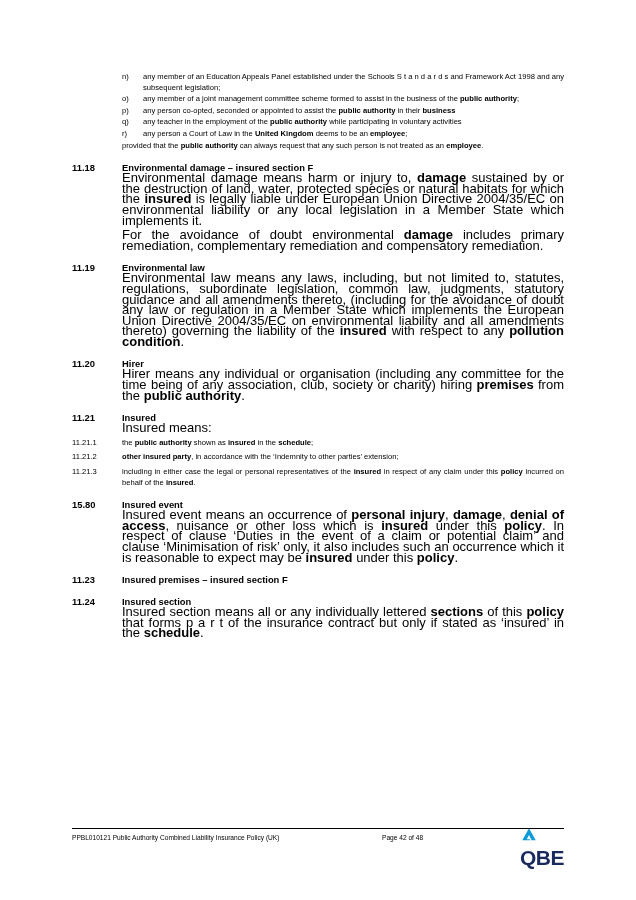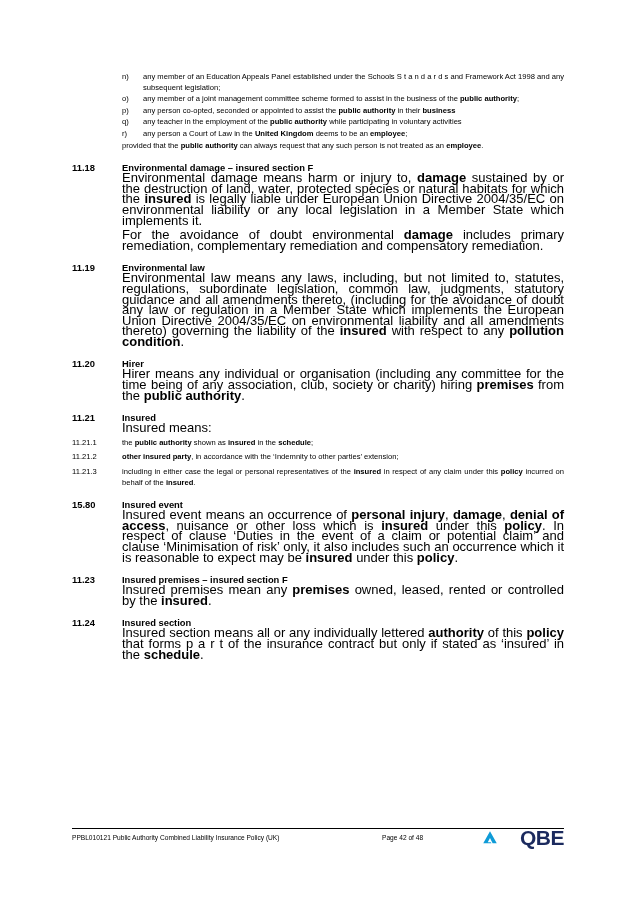--- a/index.html
+++ b/index.html
@@ -123,22 +123,23 @@
     position: absolute;
     top: 6px;
     left: 310px;
     font-size: 6.6px;
   }
   .footer-logo {
     position: absolute;
     top: -2px;
     right: 0;
     display: flex;
-    align-items: center;
-    gap: 21px;
+    align-items: flex-start;
+    gap: 2px;
+    flex-direction: column;
   }
   .qbe-swoosh {
     width: 18px;
     height: 18px;
     position: relative;
   }
   .qbe-text {
     font-family: "Liberation Sans", sans-serif;
     font-weight: bold;
     font-size: 21px;
@@ -238,32 +239,29 @@
       <div class="clause-body">
         <p>Insured event means an occurrence of <b>personal injury</b>, <b>damage</b>, <b>denial of access</b>, nuisance or other loss which is <b>insured</b> under this <b>policy</b>. In respect of clause ‘Duties in the event of a claim or potential claim’ and clause ‘Minimisation of risk’ only, it also includes such an occurrence which it is reasonable to expect may be <b>insured</b> under this <b>policy</b>.</p>
       </div>
     </div>
 
     <div class="clause">
       <div class="clause-head">
         <div class="clause-num">11.23</div>
         <div class="clause-title">Insured premises – insured section F</div>
       </div>
-      <div class="clause-body">
-        <p>Insured premises mean any <b>premises</b> owned, leased, rented or controlled by the <b>insured</b>.</p>
-      </div>
     </div>
 
     <div class="clause">
       <div class="clause-head">
         <div class="clause-num">11.24</div>
         <div class="clause-title">Insured section</div>
       </div>
       <div class="clause-body">
-        <p>Insured section means all or any individually lettered <b>authority</b> of this <b>policy</b> that forms p a r t of the insurance contract but only if stated as ‘insured’ in the <b>schedule</b>.</p>
+        <p>Insured section means all or any individually lettered <b>sections</b> of this <b>policy</b> that forms p a r t of the insurance contract but only if stated as ‘insured’ in the <b>schedule</b>.</p>
       </div>
     </div>
 
     <div class="clause">
     </div>
 
   </div>
 
   <div class="footer">
     <div class="footer-rule"></div>

